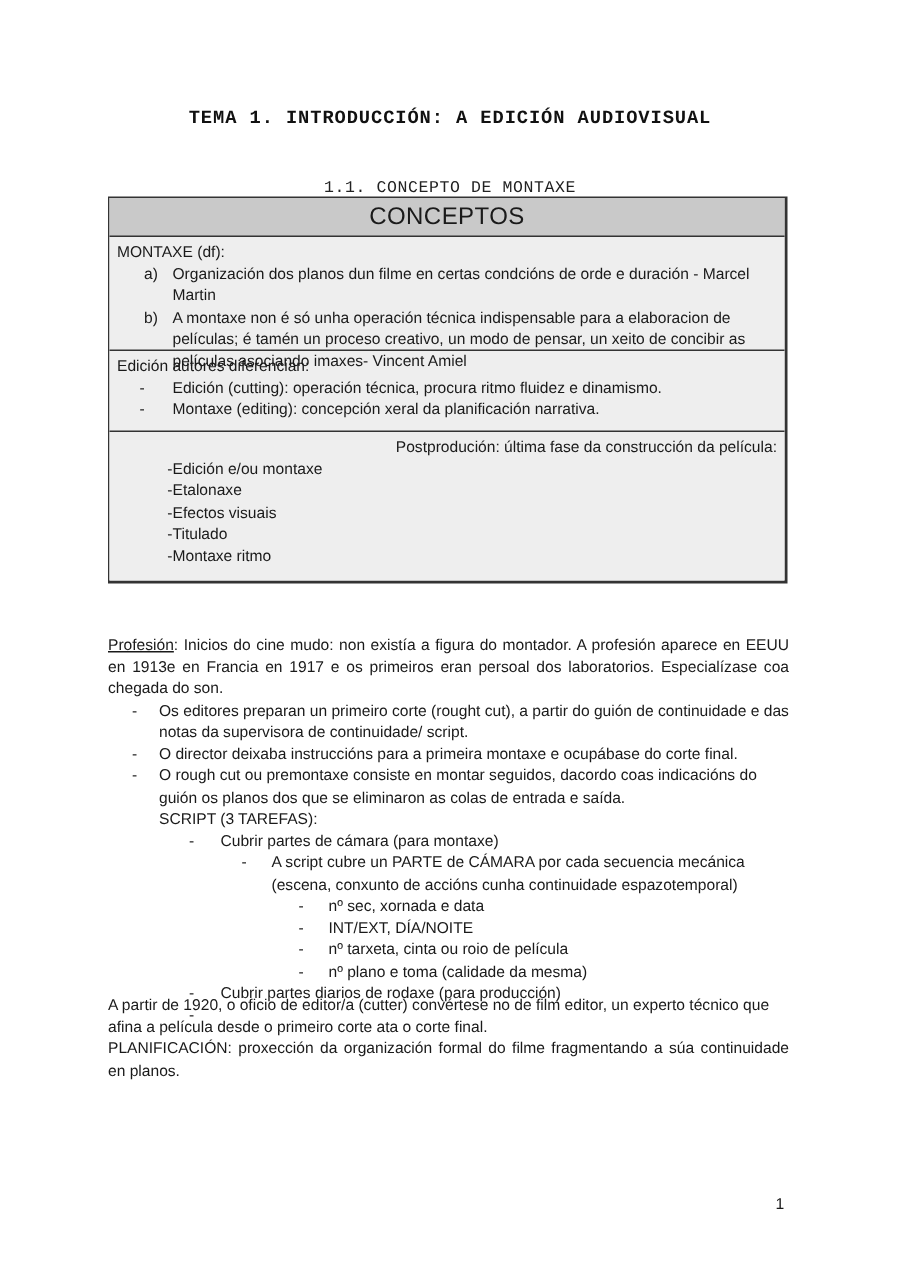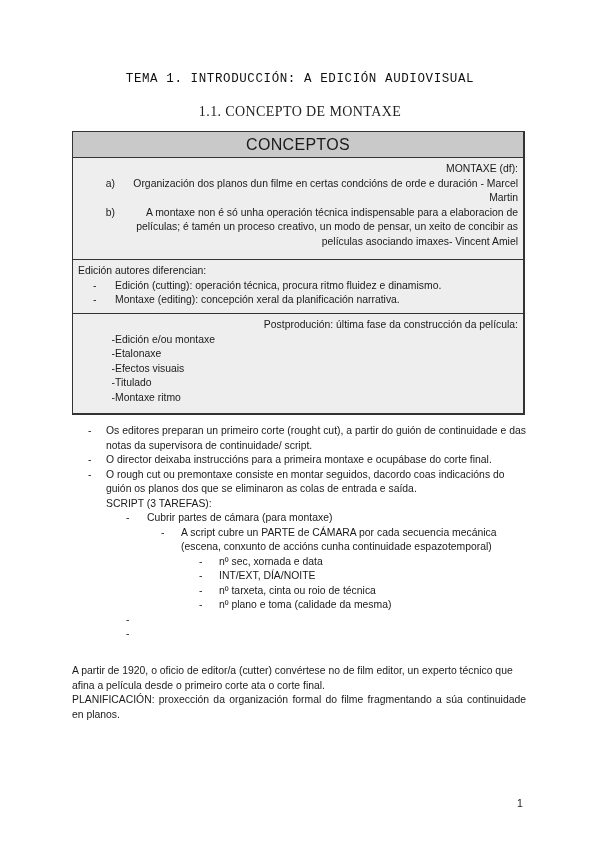--- a/index.html
+++ b/index.html
@@ -1,31 +1,31 @@
 <!DOCTYPE html>
 <html><head>
 <meta charset="utf-8">
 <style>
   html, body { margin: 0; padding: 0; background: #ffffff; }
   body { width: 600px; height: 848px; position: relative; overflow: hidden;
          font-family: "Liberation Sans", "DejaVu Sans", sans-serif; color: #1a1a1a; }
   .title { position: absolute; left: 0; right: 0; top: 72px; text-align: center;
-           font-family: "Liberation Mono", "DejaVu Sans Mono", monospace; font-weight: normal;
+           font-family: "Liberation Mono", "DejaVu Sans Mono", monospace; font-weight: bold;
            font-size: 12.5px; letter-spacing: 0.6px; color: #111; }
-  .subtitle { position: absolute; left: 0; right: 0; top: 104px; text-align: center;
-              font-family: Liberation Serif, serif;
-              font-size: 14px; letter-spacing: 0.4px; color: #222; }
+  .subtitle { position: absolute; left: 0; right: 0; top: 120px; text-align: center;
+              font-family: Liberation Mono, monospace;
+              font-size: 11px; letter-spacing: 0.4px; color: #222; }
   .tbl { position: absolute; left: 72px; top: 131px; width: 453px;
          border: 1.5px solid #333; border-right-width: 2px; border-bottom-width: 2px;
          box-sizing: border-box; font-size: 10.4px; line-height: 14.5px; }
   .tbl-head { background: #c9c9c9; height: 25px; line-height: 25px; text-align: center;
               border-bottom: 1px solid #333; font-size: 16px; letter-spacing: 0.3px; }
   .tbl-row { background: #eeeeee; border-bottom: 1px solid #333; padding: 4px 5px 5px 5px; }
   .tbl-row:last-child { border-bottom: none; }
-  .row1 { height: 102px; box-sizing: border-box; text-align: right; }
+  .row1 { height: 76px; box-sizing: border-box; }
   .row2 { height: 54px; box-sizing: border-box; }
   .row3 { height: 99px; box-sizing: border-box; text-align: right; }
   .alpha { display: flex; padding-left: 18px; }
   .alpha .mk { width: 19px; flex: none; }
   .dash { display: flex; padding-left: 15px; }
   .dash .mk { width: 22px; flex: none; }
   .body-text { position: absolute; left: 72px; width: 454px; font-size: 10.4px; line-height: 14.5px; }
   .justify { text-align: justify; text-align-last: left; }
   .u { text-decoration: underline; }
   .li1 { display: flex; padding-left: 16px; }
@@ -91,20 +91,21 @@
       <span>Titulado</span>
     </div>
     <div class="dash">
       <span class="mk">-</span>
       <span>Montaxe ritmo</span>
     </div>
   </div>
 </div>
 
 <div class="body-text" style="top:424px;">
+  <div class="justify"><span class="u">Profesión</span><span>: Inicios do cine mudo: non existía a figura do montador. A profesión aparece en EEUU en 1913e en Francia en 1917 e os primeiros eran persoal dos laboratorios. Especialízase coa chegada do son.</span></div>
 
   <div class="li1">
     <span class="mk">-</span>
     <span>Os editores preparan un primeiro corte (rought cut), a partir do guión de continuidade e das notas da supervisora de continuidade/ script.</span>
   </div>
   <div class="li1">
     <span class="mk">-</span>
     <span>O director deixaba instruccións para a primeira montaxe e ocupábase do corte final.</span>
   </div>
   <div class="li1">
@@ -124,28 +125,29 @@
   <div class="li4">
     <span class="mk">-</span>
     <span>nº sec, xornada e data</span>
   </div>
   <div class="li4">
     <span class="mk">-</span>
     <span>INT/EXT, DÍA/NOITE</span>
   </div>
   <div class="li4">
     <span class="mk">-</span>
-    <span>nº tarxeta, cinta ou roio de técnica</span>
+    <span>nº tarxeta, cinta ou roio de película</span>
   </div>
   <div class="li4">
     <span class="mk">-</span>
     <span>nº plano e toma (calidade da mesma)</span>
   </div>
   <div class="li2">
     <span class="mk">-</span>
+    <span>Cubrir partes diarios de rodaxe (para producción)</span>
   </div>
   <div class="li2">
     <span class="mk">-</span>
   </div>
 </div>
 
 <div class="body-text" style="top:664px;">
   <div>A partir de 1920, o oficio de editor/a (cutter) convértese no de film editor, un experto técnico que afina a película desde o primeiro corte ata o corte final.</div>
   <div class="justify">PLANIFICACIÓN: proxección da organización formal do filme fragmentando a súa continuidade en planos.</div>
 </div>

